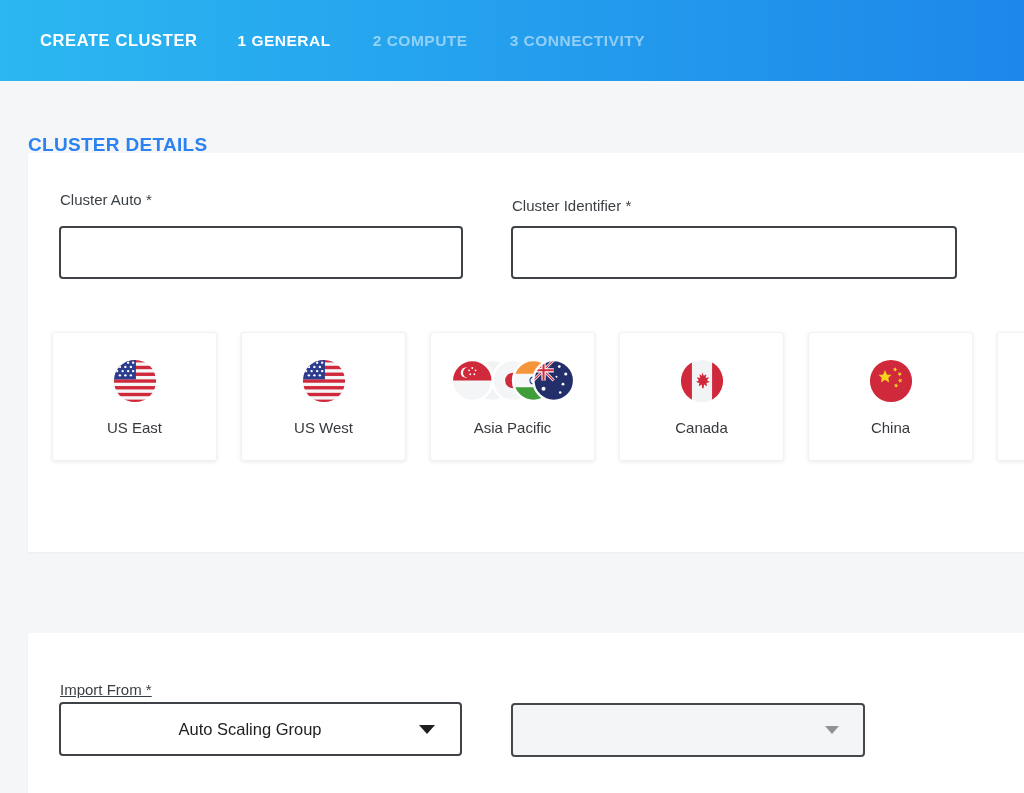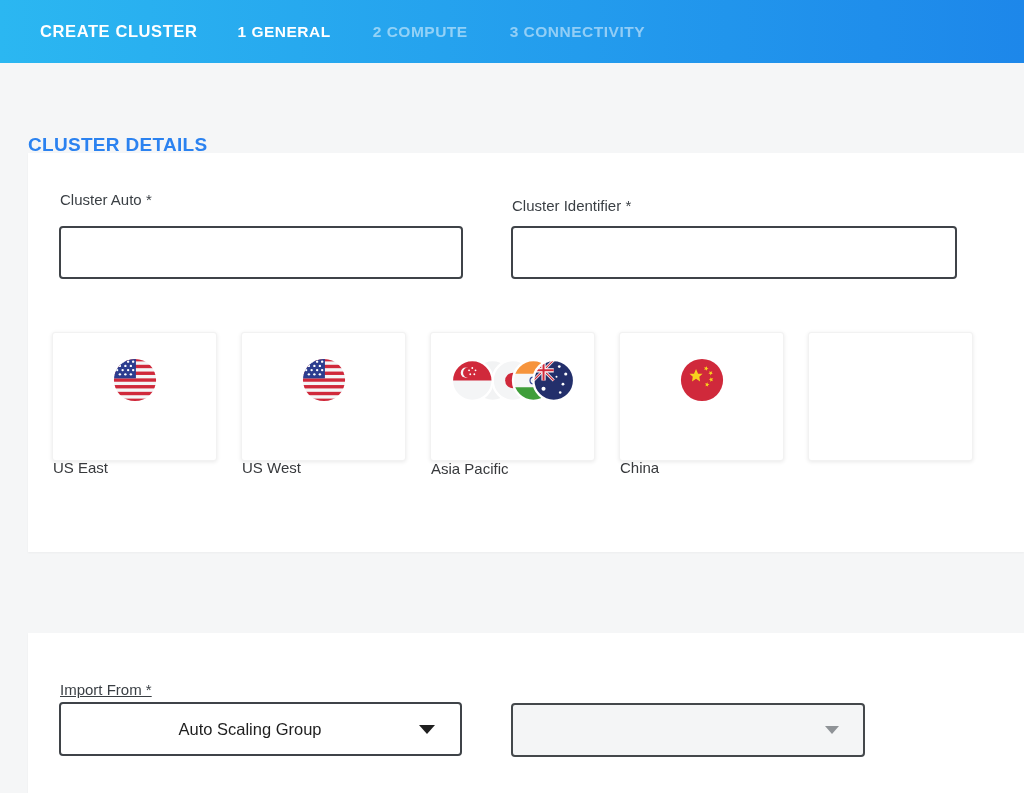--- a/index.html
+++ b/index.html
@@ -1,20 +1,20 @@
 <!DOCTYPE html>
 <html><head>
 <meta charset="utf-8">
 <style>
   html,body{margin:0;padding:0;}
   body{width:1024px;height:793px;overflow:hidden;background:#f5f6f7;font-family:"Liberation Sans",sans-serif;}
   .page{position:relative;width:1024px;height:793px;background:#f5f6f7;}
 
   
-  .header{position:absolute;left:0;top:0;width:1024px;height:63px;
+  .header{position:absolute;left:0;top:0;width:1024px;height:81px;
     background:linear-gradient(90deg,#2bb7f1 0%,#1d87ea 100%);
     display:flex;align-items:center;padding-left:40px;box-sizing:border-box;}
   .header .title{font-size:16.5px;font-weight:700;color:#ffffff;letter-spacing:.6px;margin-right:40px;}
   .step{font-size:15.5px;font-weight:700;letter-spacing:.5px;color:rgba(255,255,255,.5);margin-right:42px;cursor:pointer;}
   .step.active{color:#ffffff;}
 
   
   .section-heading{position:absolute;left:28px;font-size:19px;font-weight:700;color:#2b82f0;letter-spacing:.3px;}
   .h-details{top:134px;}
   .h-import{top:601px;}
@@ -25,21 +25,21 @@
   .card-import{top:633px;height:160px;}
 
   .field-label{position:absolute;font-size:15px;color:#3a3f44;}
   .text-input{position:absolute;box-sizing:border-box;height:53px;border:2px solid #3f4348;border-radius:4px;background:#fff;
     font-family:"Liberation Sans",sans-serif;font-size:16px;color:#1f1f1f;padding:0 14px;outline:none;}
 
   
   .region-row{position:absolute;top:179px;left:24px;display:flex;}
   .region-card{width:165px;height:129px;background:#ffffff;border:1px solid #f2f2f2;border-radius:3px;
     box-shadow:0 1px 4px rgba(0,0,0,.09);margin-right:24px;box-sizing:border-box;cursor:pointer;
-    display:flex;flex-direction:column;gap:41px;}
+    display:flex;flex-direction:column;align-items:center;}
   .region-card .flag{height:45px;margin-top:25px;display:flex;align-items:center;justify-content:center;}
   .region-label{margin-top:16px;font-size:15px;color:#37393c;}
 
   
   .select-box{position:absolute;box-sizing:border-box;height:54px;border:2px solid #3f4348;border-radius:4px;background:#fff;
     display:flex;align-items:center;cursor:pointer;}
   .select-box .value{font-size:16.5px;color:#1f1f1f;padding-left:20px;flex:1;text-align:center;}
   .caret{width:0;height:0;border-left:8px solid transparent;border-right:8px solid transparent;border-top:9px solid #1f1f1f;margin-right:25px;}
   .select-secondary{background:#f4f5f6;border-color:#44484b;}
   .select-secondary .caret{border-left-width:7px;border-right-width:7px;border-top:8px solid #8f9397;margin-right:24px;}
@@ -251,20 +251,38 @@
                 <circle cx="20.8" cy="17.2" r="1"></circle>
                   <circle cx="19.5" cy="13" r="1"></circle>
               </g>
             </g>
             <circle cx="23" cy="24" r="22" fill="none" stroke="#fff" stroke-width="2.5"></circle>
           </svg>
         </div>
         <div class="region-label">Asia Pacific</div>
       </div>
 
+      <div class="region-card">
+        <div class="flag">
+          <svg width="44" height="44" viewBox="0 0 48 48">
+            <defs>
+                <clipPath id="cad1">
+                  <circle cx="24" cy="24" r="23"></circle>
+                </clipPath>
+              </defs>
+            <g clip-path="url(#cad1)">
+              <rect width="48" height="48" fill="#f2f3f4"></rect>
+              <rect width="13" height="48" fill="#d0293b"></rect>
+              <rect x="35" width="13" height="48" fill="#d0293b"></rect>
+              <path fill="#d0293b" d="M24 14.5 l2 3.8 2.8-1.6 -0.8 4 3.8-0.7 -2.3 3.2 3 1.8 -3.6 1.3 0.6 3.4 -3.3-1.9 -0.4 4.2 h-1.6 l-0.4-4.2 -3.3 1.9 0.6-3.4 -3.6-1.3 3-1.8 -2.3-3.2 3.8 0.7 -0.8-4 2.8 1.6 z"></path>
+            </g>
+          </svg>
+        </div>
+        <div class="region-label">Canada</div>
+      </div>
 
       <div class="region-card">
         <div class="flag">
           <svg width="44" height="44" viewBox="0 0 48 48">
             <circle cx="24" cy="24" r="23" fill="#d0293b"></circle>
             <g fill="#f7d21e">
               <path transform="translate(17.5,19.5) scale(7.5)" d="M0 -1 L0.294 -0.309 0.951 -0.309 0.476 0.118 0.588 0.809 0 0.4 -0.588 0.809 -0.476 0.118 -0.951 -0.309 -0.294 -0.309 Z"></path>
               <path transform="translate(28.5,11.5) scale(2.6) rotate(20)" d="M0 -1 L0.294 -0.309 0.951 -0.309 0.476 0.118 0.588 0.809 0 0.4 -0.588 0.809 -0.476 0.118 -0.951 -0.309 -0.294 -0.309 Z"></path>
               <path transform="translate(33.5,16.5) scale(2.6) rotate(40)" d="M0 -1 L0.294 -0.309 0.951 -0.309 0.476 0.118 0.588 0.809 0 0.4 -0.588 0.809 -0.476 0.118 -0.951 -0.309 -0.294 -0.309 Z"></path>
               <path transform="translate(34,23.5) scale(2.6) rotate(60)" d="M0 -1 L0.294 -0.309 0.951 -0.309 0.476 0.118 0.588 0.809 0 0.4 -0.588 0.809 -0.476 0.118 -0.951 -0.309 -0.294 -0.309 Z"></path>

